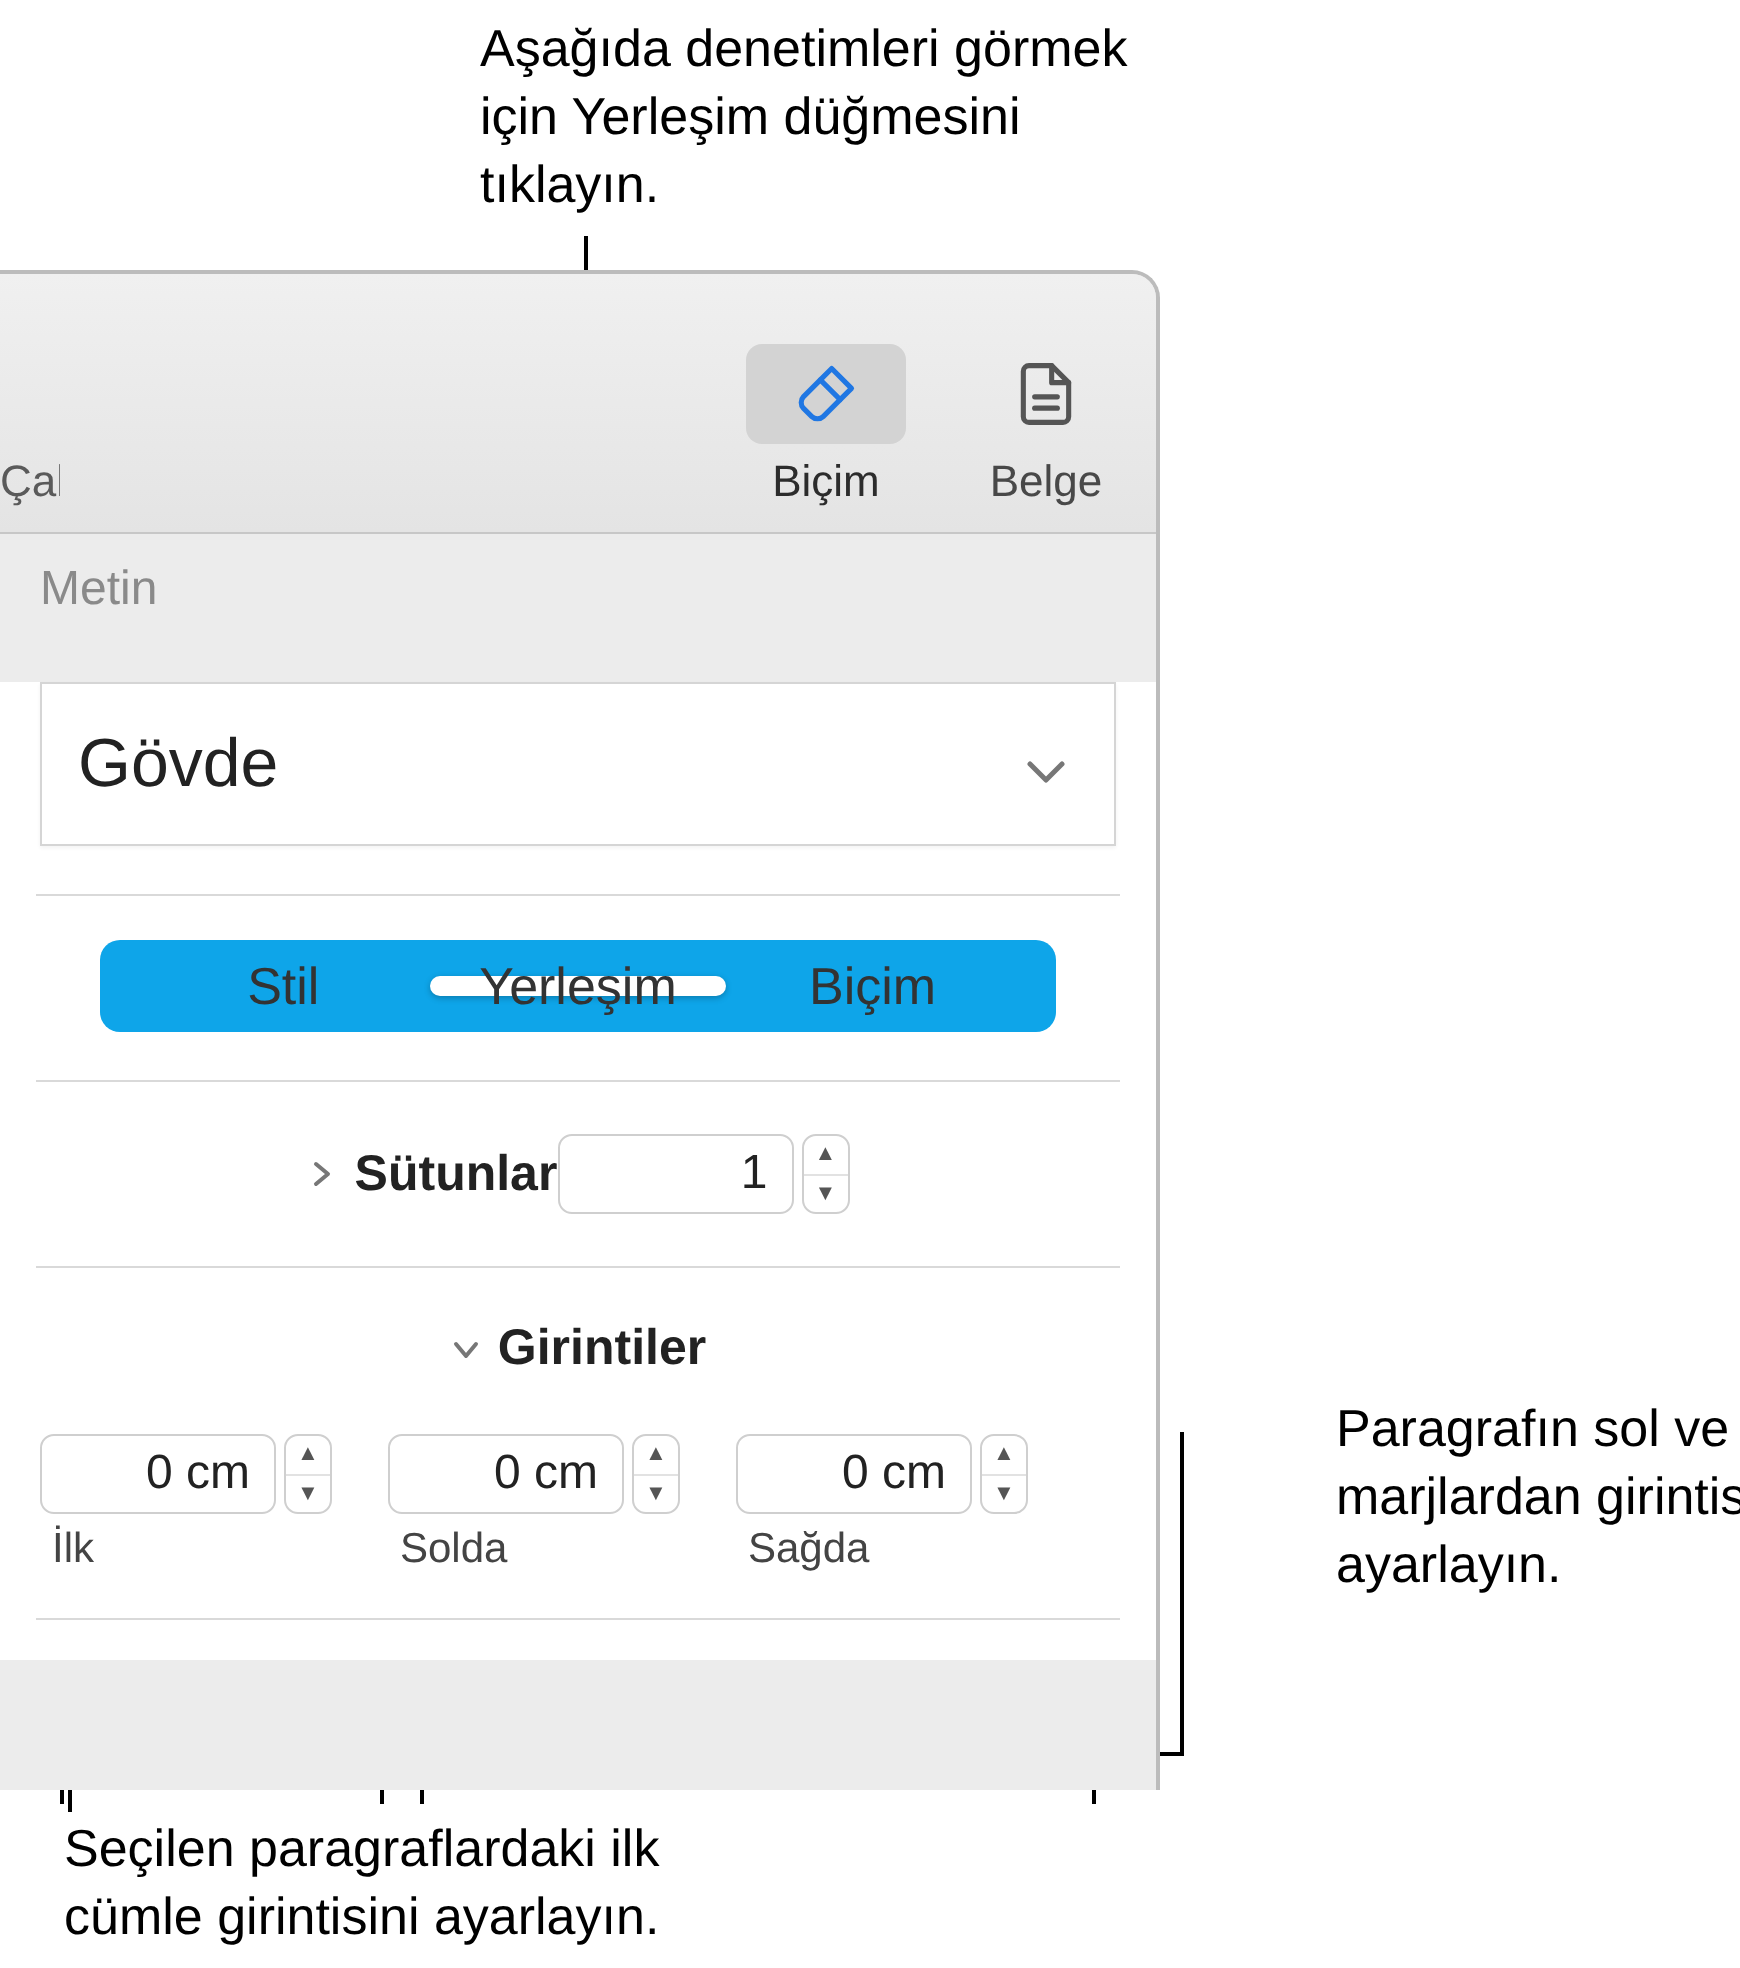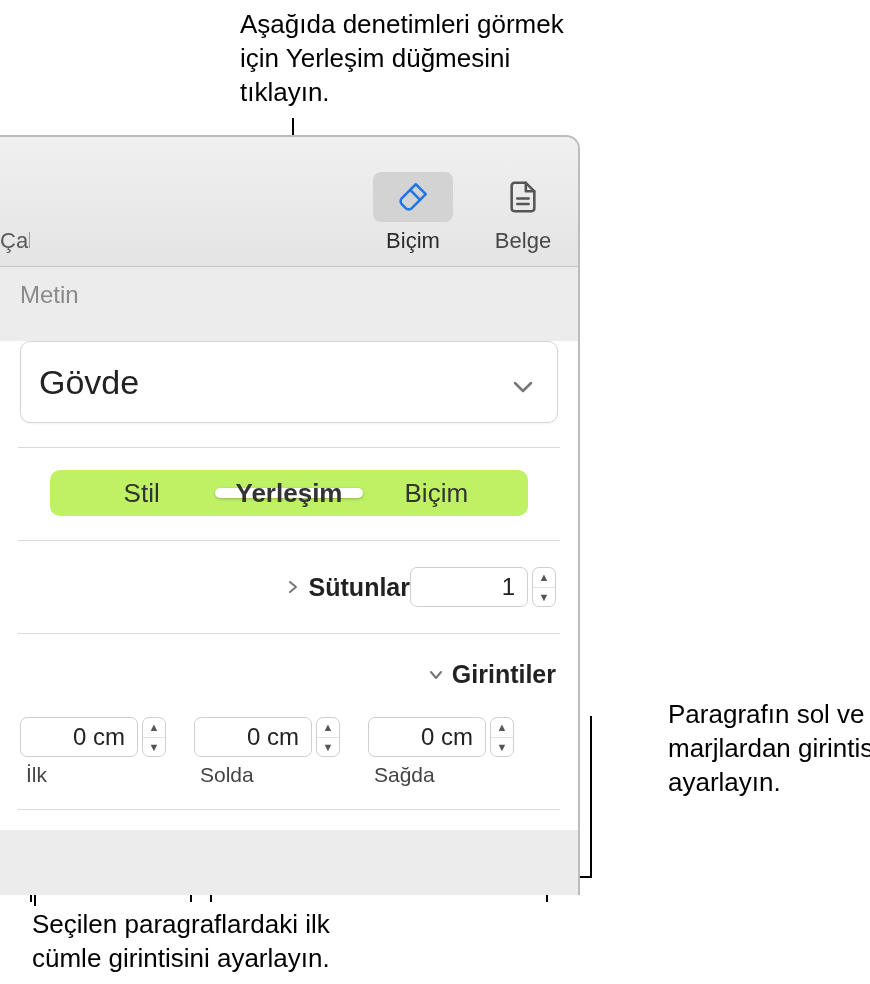--- a/index.html
+++ b/index.html
@@ -93,70 +93,70 @@
 
   .body-area {
     background: #fff;
     padding: 0 20px 20px 20px;
   }
 
   .style-select {
     margin: 18px 0 24px 0;
     height: 82px;
     border: 1px solid #d5d5d5;
-    border-radius: 10px;
+    border-radius: 0;
     background: #fff;
     display: flex;
     align-items: center;
     justify-content: space-between;
     padding: 0 24px 0 18px;
     font-size: 34px;
     color: #222;
     box-shadow: 0 1px 2px rgba(0,0,0,0.05);
   }
   .style-select .chevron { color: #6a6a6a; }
 
   .divider {
     border-top: 1px solid #d9d9d9;
     margin: 0 -2px;
   }
 
   .seg-control {
     display: flex;
     margin: 22px 30px 24px 30px;
-    background: #bef264;
+    background: #0ea5e9;
     border-radius: 10px;
     height: 46px;
     align-items: center;
     padding: 18px;
   }
   .seg-item {
     flex: 1;
     text-align: center;
     font-size: 26px;
     color: #333;
     height: 100%;
     display: flex;
     align-items: center;
     justify-content: center;
     border-radius: 8px;
   }
   .seg-item.active {
     background: #fff;
     box-shadow: 0 1px 3px rgba(0,0,0,0.25);
-    font-weight: 700;
+    font-weight: 400;
   }
 
   .row {
     margin: 20px 0;
   }
   .row-hdr {
     display: flex;
     align-items: center;
-    justify-content: flex-end;
+    justify-content: center;
     padding: 6px 2px;
   }
   .row-label-group { display: flex; align-items: center; gap: 8px; }
   .disclosure {
     width: 16px; height: 16px;
     display: inline-flex; align-items: center; justify-content: center;
     color: #666;
   }
   .row-label { font-size: 25px; font-weight: 600; color: #222; }
 
@@ -305,21 +305,21 @@
             <div>▲</div>
             <div>▼</div>
           </div>
         </div>
       </div>
     </div>
 
     <div class="divider"></div>
 
     <div class="row">
-      <div class="row-hdr" style="justify-content:flex-end;">
+      <div class="row-hdr" style="justify-content:center;">
         <div class="row-label-group">
           <span class="disclosure">
             <svg width="14" height="12" viewBox="0 0 14 12">
                 <path d="M2 3l5 6 5-6" fill="none" stroke="#777" stroke-width="2" stroke-linecap="round" stroke-linejoin="round"></path>
               </svg>
           </span>
           <span class="row-label">Girintiler</span>
         </div>
       </div>
 

